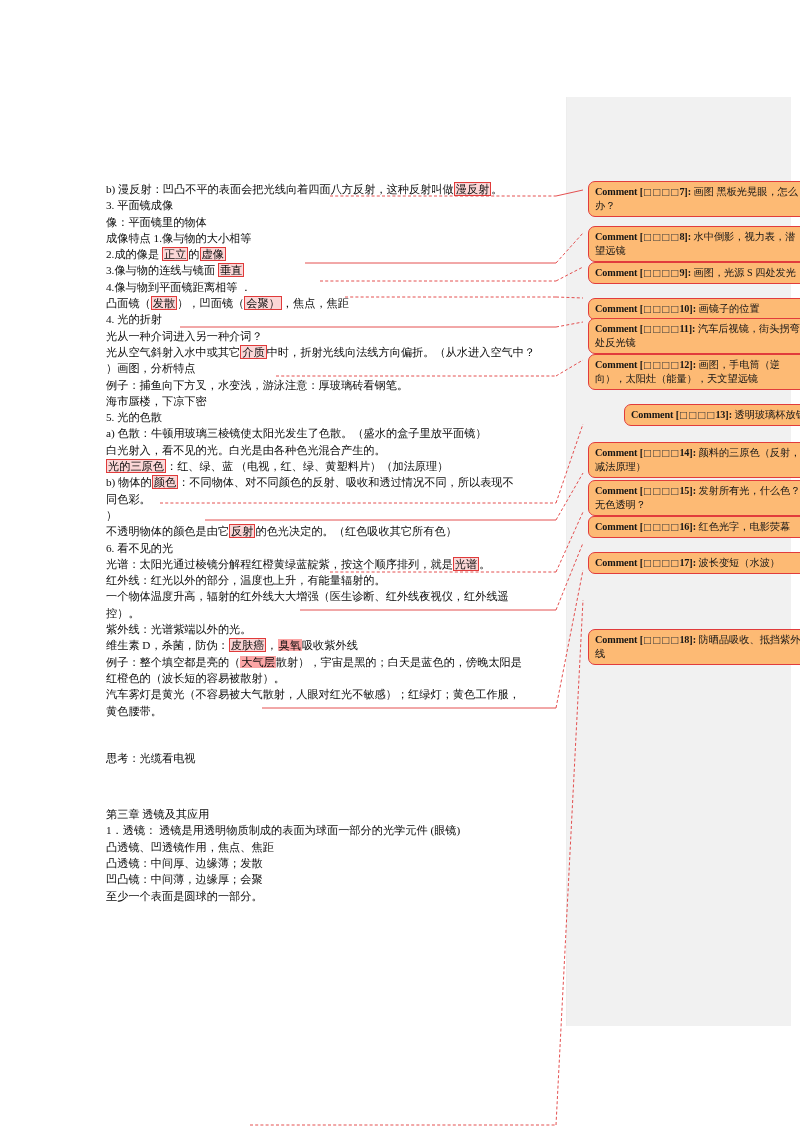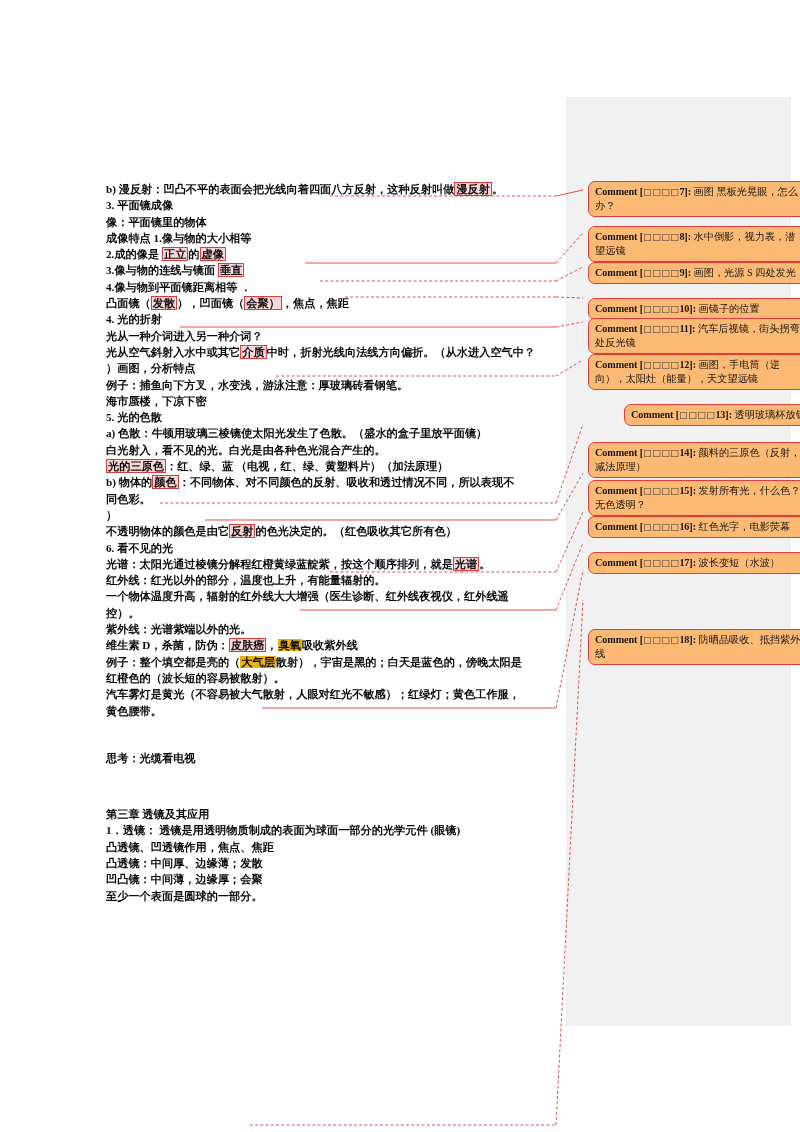--- a/index.html
+++ b/index.html
@@ -25,41 +25,41 @@
   }
   
   .body-col{
     position:absolute;
     left:106px;top:181px;width:452px;
     font-size:11.2px;
     line-height:16.3px;
     color:#0b0b0b;
     letter-spacing:0px;
   }
-  .body-col p{margin:0;padding:0;white-space:normal;font-weight:bold;}
+  .body-col p{margin:0;padding:0;white-space:normal;}
   .ln{display:block;}
   .i1{padding-left:0px;}
   .i2{padding-left:22px;}
   .i3{padding-left:44px;}
   .i4{padding-left:66px;}
   .i5{padding-left:88px;}
   .gap-sm{height:9px;}
   .gap-lg{height:31px;}
 
   
   .hl{
     background:#fbd7d7;
     border:1px solid #e03a3a;
     padding:0 1px;
     margin:0 0px;
     box-decoration-break:clone;
     -webkit-box-decoration-break:clone;
   }
   .hl-y{
-    background:#eab308;
+    background:#fca5a5;
     padding:0 1px;
   }
 
   
   .comment{
     position:absolute;
     width:219px;
     box-sizing:border-box;
     background:#fdba74;
     border:1.2px solid #e13c3c;

